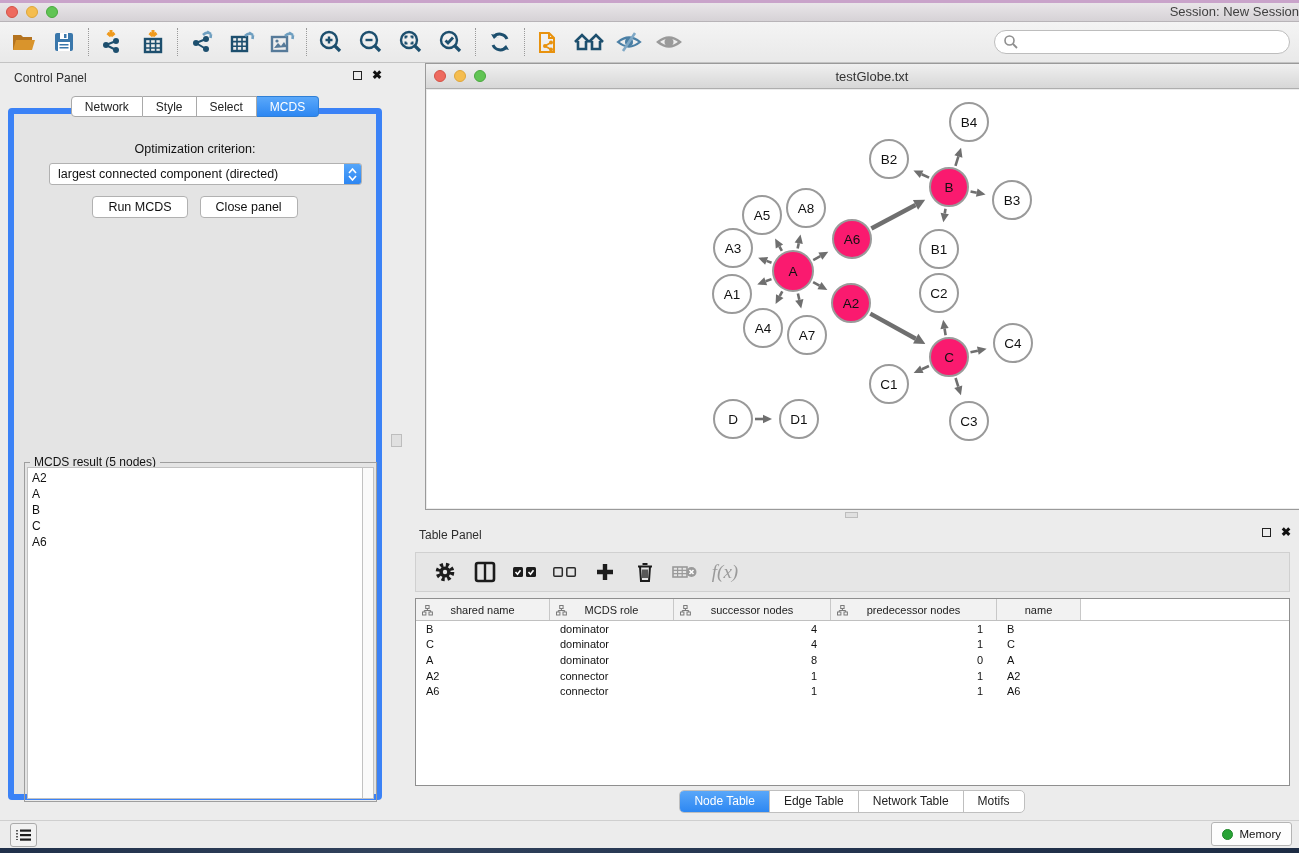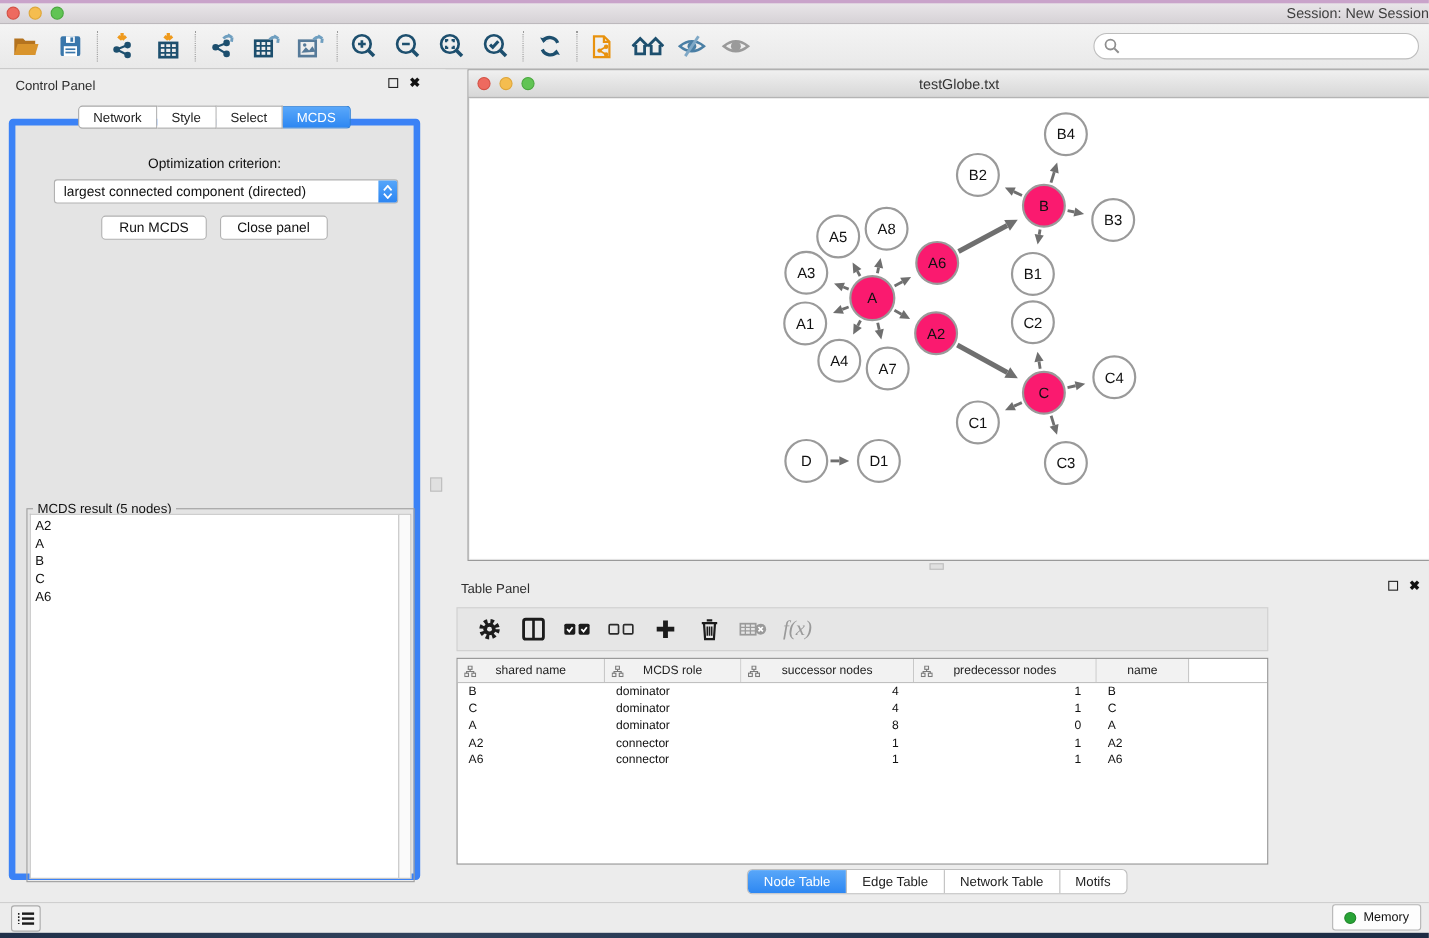--- a/index.html
+++ b/index.html
@@ -72,26 +72,26 @@
   .net-titlebar { position:relative; height:25px; background:linear-gradient(#f0f0f0,#d7d7d7); border-bottom:1px solid #aeaeae; }
   .net-titlebar .tl-group { left:8px; top:6px; }
   .net-title { position:absolute; left:0; right:0; top:5px; text-align:center; font-size:13px; color:#333; }
   .net-canvas { position:absolute; left:1px; top:26px; right:1px; bottom:1px; background:#fff; }
   .resize-grip { position:absolute; right:1px; bottom:1px; }
   .h-gap { position:absolute; left:405px; top:510px; width:894px; height:10px; background:#ececec; }
   .h-handle { position:absolute; left:440px; top:2px; width:13px; height:6px; background:#e0e0e0; border:1px solid #bdbdbd; }
 
   
   .table-panel { position:absolute; left:405px; top:520px; width:894px; height:300px; background:#ececec; }
-  .tp-toolbar { position:absolute; left:10px; top:32px; width:738px; height:40px; background:#e6e6e6;
+  .tp-toolbar { position:absolute; left:10px; top:32px; width:875px; height:40px; background:#e6e6e6;
     border:1px solid #d0d0d0; display:flex; align-items:center; padding-left:12px; gap:6px; }
   .tp-btn { width:34px; height:32px; display:flex; align-items:center; justify-content:center; }
   .fx-label { font-family:"Liberation Serif", serif; font-style:italic; font-size:19px; color:#9a9a9a; }
 
-  .table-wrap { position:absolute; left:10px; top:78px; width:738px; height:188px; background:#fff; border:1px solid #8f8f8f; overflow:hidden; }
+  .table-wrap { position:absolute; left:10px; top:78px; width:875px; height:188px; background:#fff; border:1px solid #8f8f8f; overflow:hidden; }
   .thead { display:flex; height:22px; border-bottom:1px solid #c0c0c0; }
   .th { background:#f2f2f2; border-right:1px solid #c8c8c8; display:flex; align-items:center; justify-content:center; gap:5px;
     font-size:11px; color:#222; position:relative; }
   .th .tree-ic { position:absolute; left:6px; top:6px; }
   .tbody .tr { display:flex; height:15.6px; align-items:center; }
   .td { font-size:11px; color:#111; white-space:nowrap; overflow:hidden; }
   .td.left { text-align:left; padding-left:10px; }
   .td.right { text-align:right; padding-right:14px; }
 
   .bottom-tabs { position:absolute; left:0; top:270px; width:100%; display:flex; justify-content:center; }

